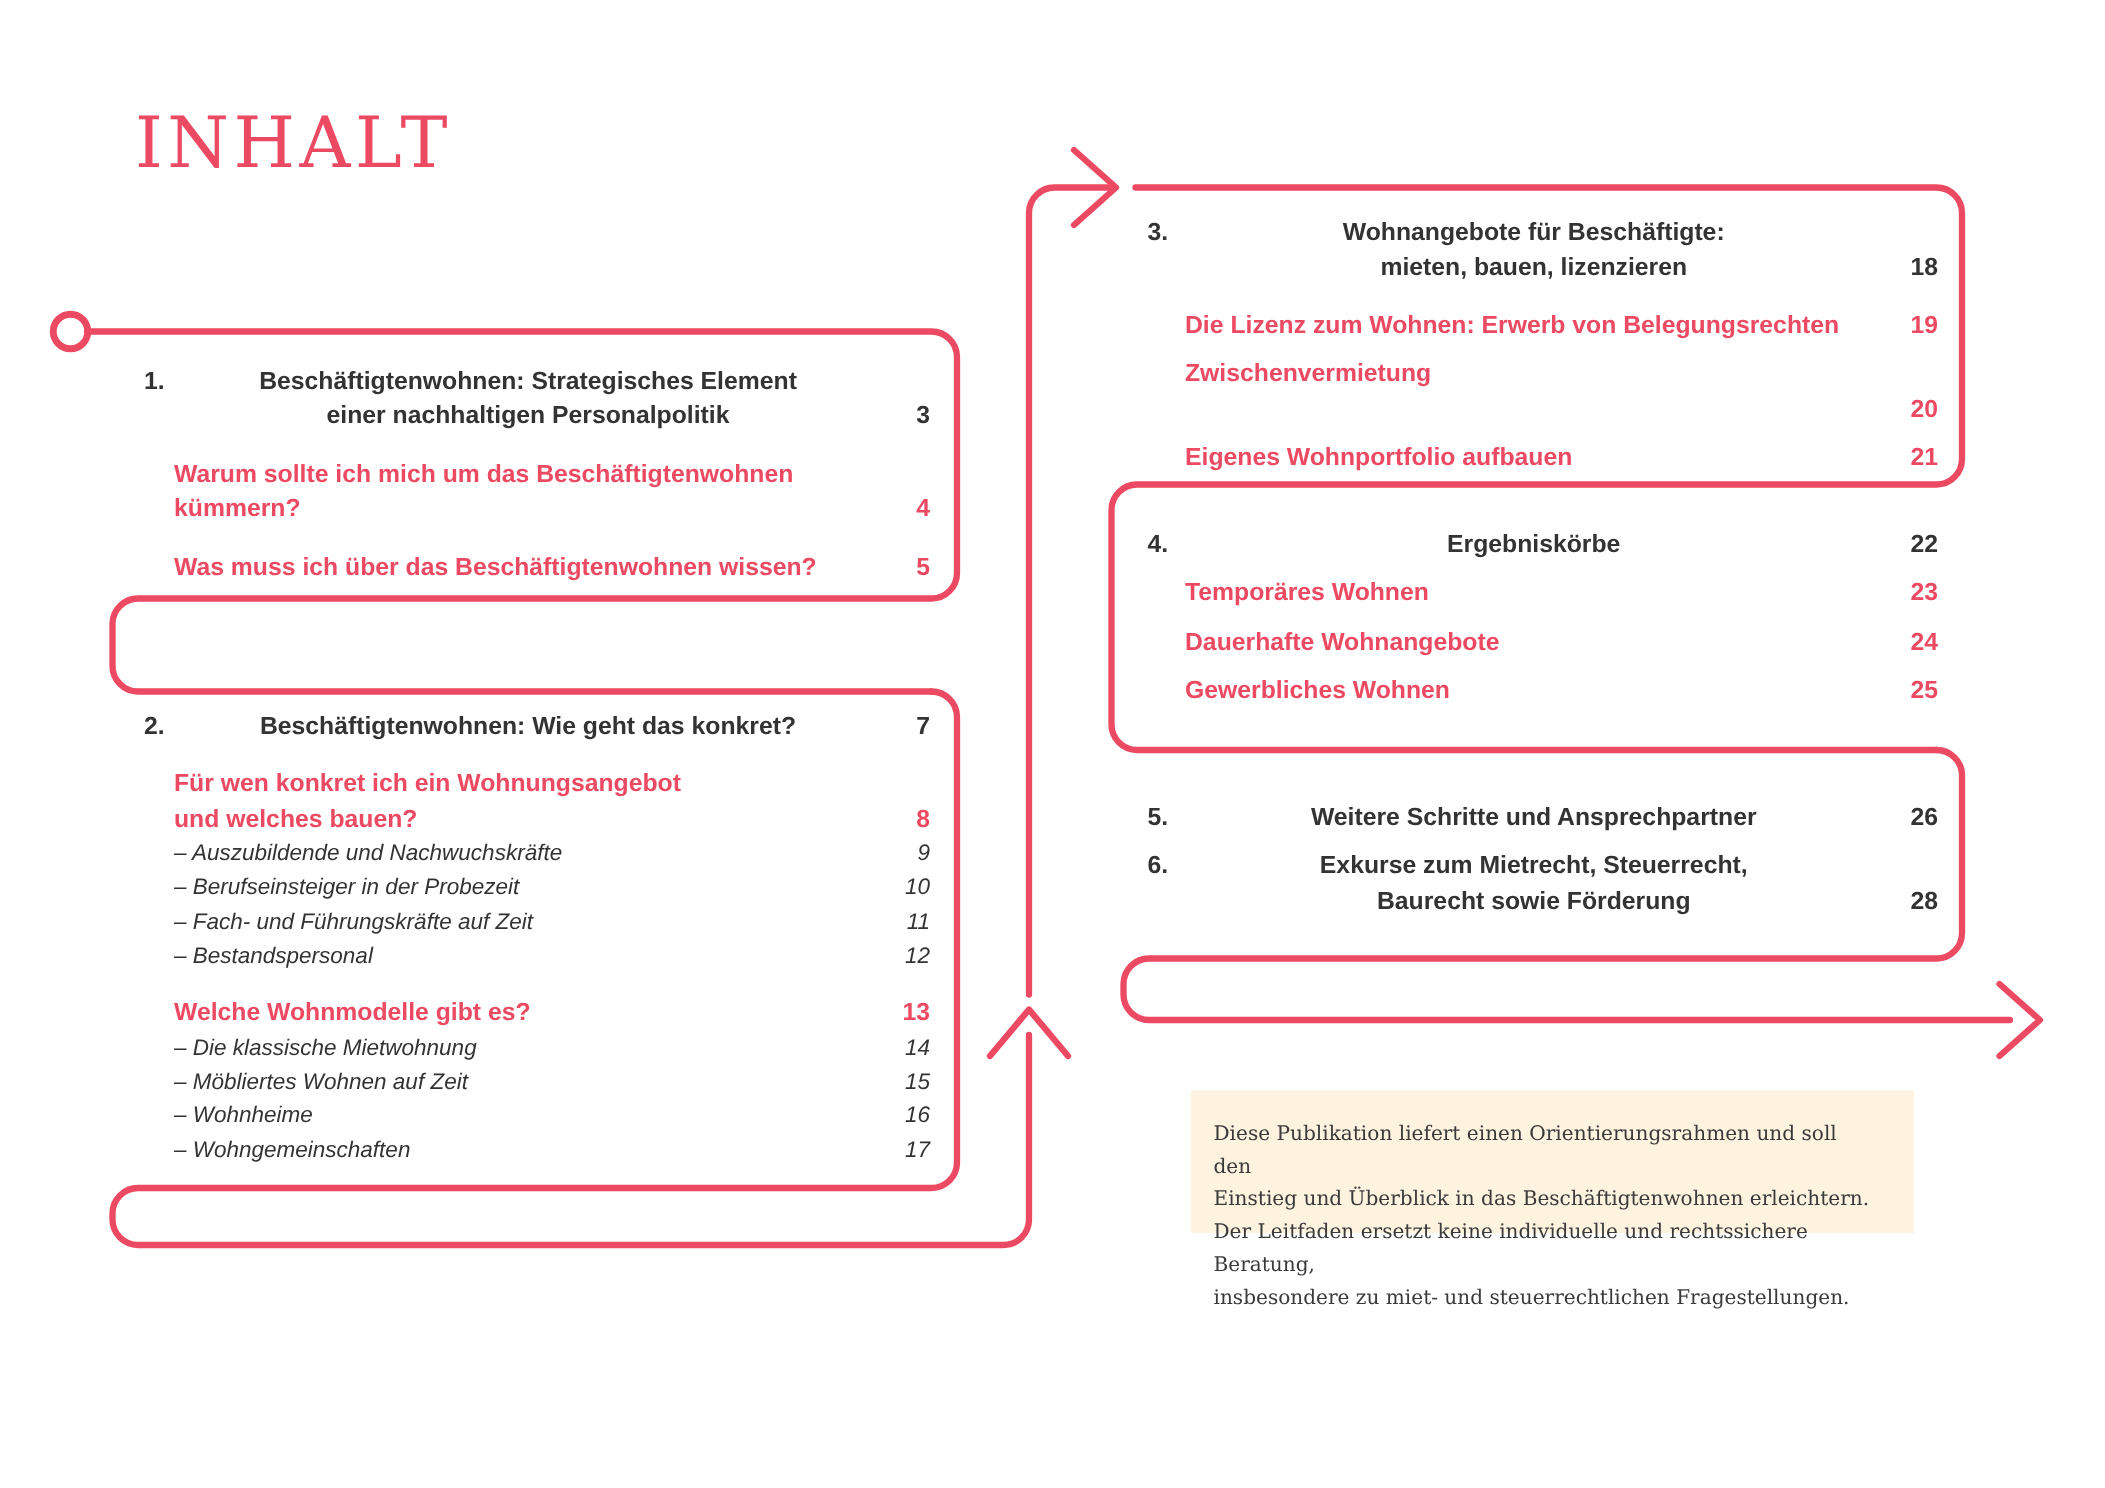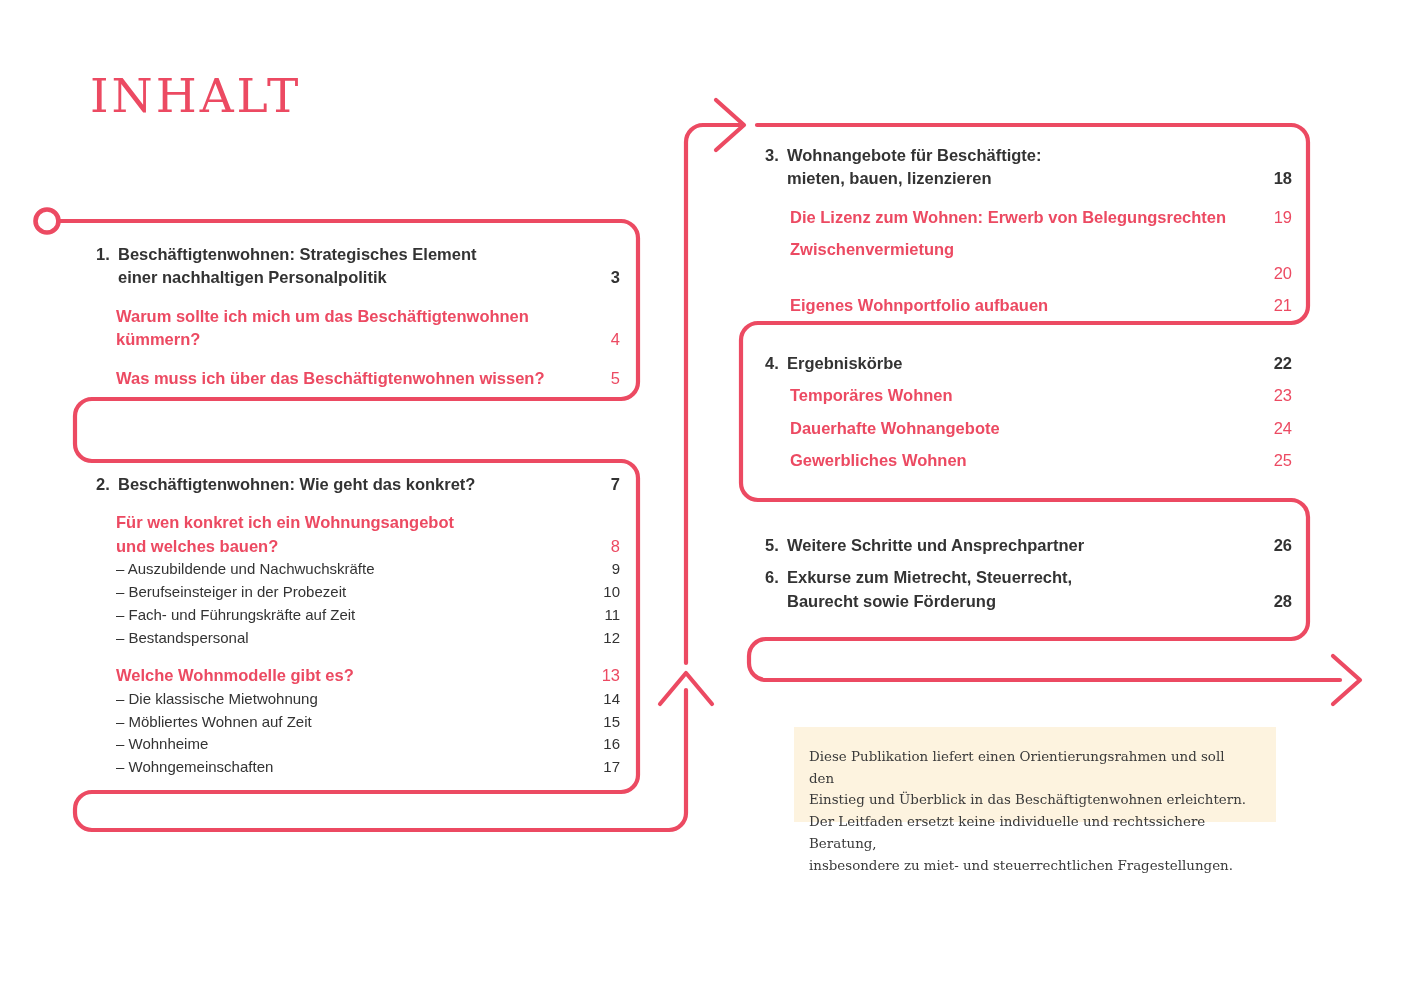--- a/index.html
+++ b/index.html
@@ -64,20 +64,21 @@
   }
   .chapter .num {
     flex: 0 0 auto;
     width: 22px;
     color: #333333;
     font-weight: bold;
   }
   .chapter .txt {
     flex: 1 1 auto;
     padding-right: 10px;
+    text-align: center;
   }
   .chapter .pg {
     flex: 0 0 auto;
     text-align: right;
     width: 24px;
     align-self: flex-end;
     font-weight: bold;
     color: #333333;
   }
 
@@ -93,33 +94,34 @@
   }
   .sub .txt {
     flex: 1 1 auto;
     padding-right: 10px;
   }
   .sub .pg {
     flex: 0 0 auto;
     text-align: right;
     width: 24px;
     align-self: flex-end;
-    font-weight: normal;
+    font-weight: bold;
     color: #EC4A62;
   }
 
   
   .item {
     display: flex;
     align-items: baseline;
     justify-content: flex-start;
     color: #333333;
     font-weight: normal;
     font-size: 15px;
     line-height: 1.52;
+    font-style: italic;
   }
   .item .txt {
     flex: 1 1 auto;
     padding-right: 10px;
   }
   .item .pg {
     flex: 0 0 auto;
     text-align: right;
     width: 24px;
     color: #333333;

